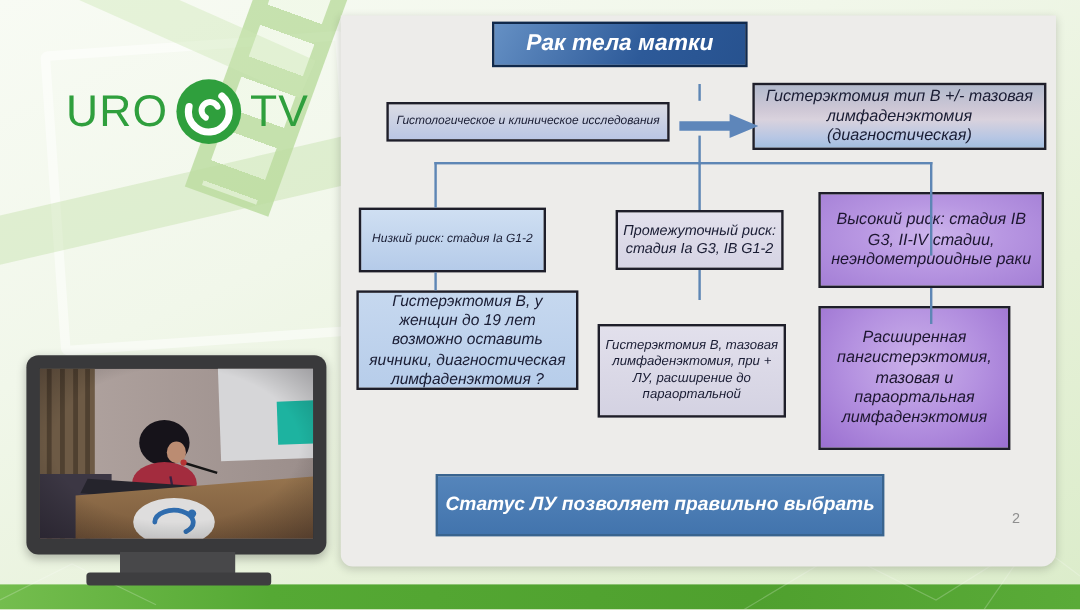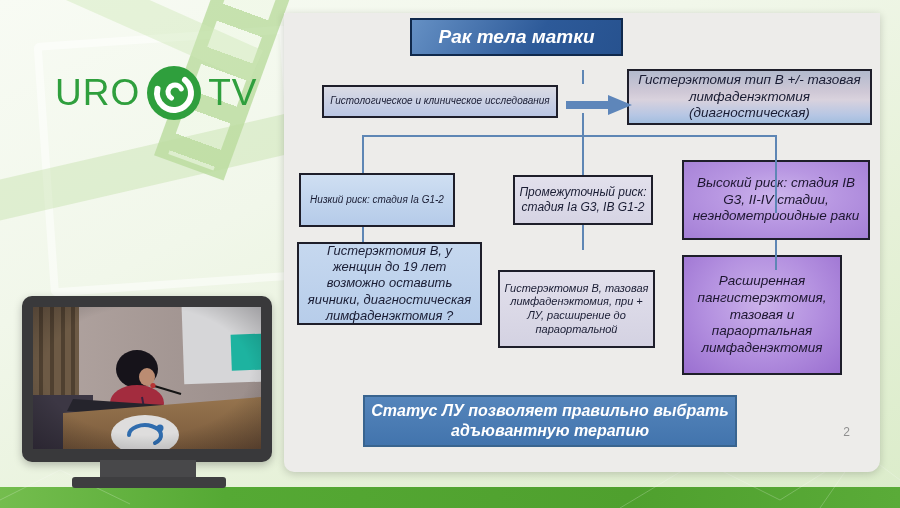--- a/index.html
+++ b/index.html
@@ -178,21 +178,20 @@
       <span>Гистерэктомия B,  у женщин до 19 лет возможно оставить яичники, диагностическая лимфаденэктомия ?</span>
     </div>
     <div class="box mid-treat">
       <span>Гистерэктомия B,  тазовая лимфаденэктомия, при + ЛУ, расширение до параортальной</span>
     </div>
     <div class="box high-treat">
       <span>Расширенная пангистерэктомия, тазовая и параортальная лимфаденэктомия</span>
     </div>
     <div class="box status-box">
       <div>Статус  ЛУ позволяет правильно выбрать</div>
-      <div>адъювантную терапию</div>
     </div>
     <div class="pagenum">2</div>
   </div>
 
   <div class="bottom-bar"></div>
   <svg class="mesh" viewBox="0 0 900 108">
     <g stroke="rgba(255,255,255,0.22)" stroke-width="1" fill="none">
       <path d="M620,108 L700,60 L780,100 L860,50 L900,80"></path>
       <path d="M700,60 L760,20 L860,50"></path>
       <path d="M0,100 L60,70 L130,104"></path>

